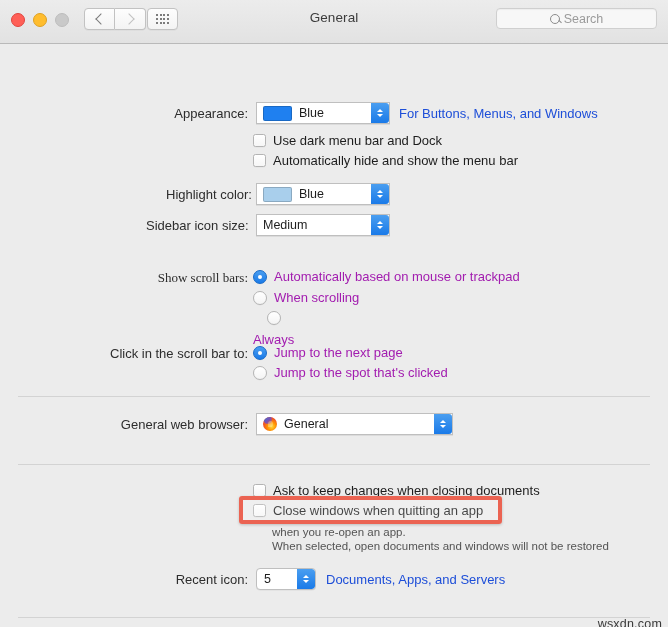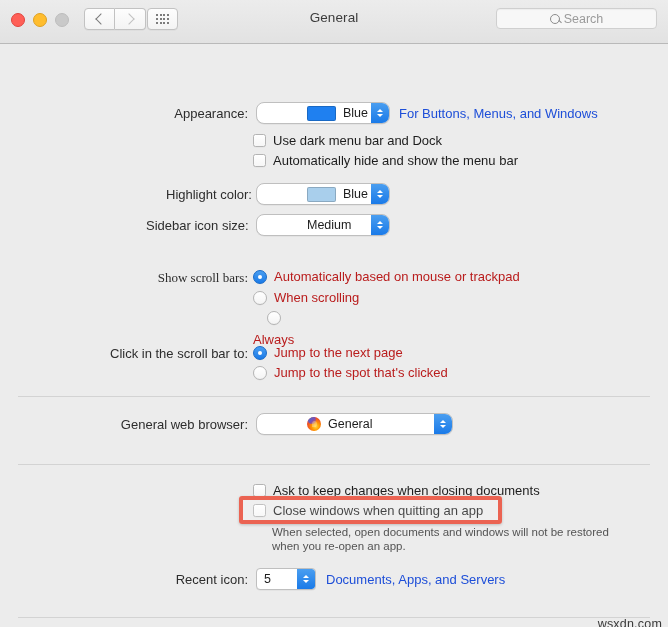--- a/index.html
+++ b/index.html
@@ -162,26 +162,25 @@
     line-height: 14px;
   }
 
   
   .popup {
     display: inline-flex;
     align-items: center;
     height: 22px;
     background: #ffffff;
     border: 1px solid #bfbfbf;
-    border-radius: 8px;
+    border-radius: 0;
     box-sizing: border-box;
     position: relative;
     box-shadow: 0 0.5px 0.5px rgba(0,0,0,0.07);
     overflow: hidden;
-    padding-left: 44px;
   }
   .popup .inner {
     display: flex;
     align-items: center;
     gap: 7px;
     padding-left: 6px;
     flex: 1;
     overflow: hidden;
   }
   .popup .txt { font-size: 12.5px; color: #1d1d1d; white-space: nowrap; }
@@ -263,21 +262,21 @@
     border-color: #1569c8;
   }
   .rd.sel::after {
     content: "";
     position: absolute;
     left: 4px; top: 4px;
     width: 4px; height: 4px;
     border-radius: 50%;
     background: #fff;
   }
-  .rdl { font-size: 13px; color: #b91c1c; white-space: nowrap; }
+  .rdl { font-size: 13px; color: #a21caf; white-space: nowrap; }
 
   
   .divider {
     position: absolute;
     left: 18px;
     width: 632px;
     height: 1px;
     background: #d3d3d3;
   }
 
@@ -478,22 +477,22 @@
   </div>
 
   <div class="row cbrow" style="left:253px; top:459px;">
     <span class="cb"></span>
     <span class="cbl">Close windows when quitting an app</span>
   </div>
 
   <div class="redbox" style="left:239px; top:452px; width:263px; height:28px;"></div>
 
   <div class="row" style="left:272px; top:481px; display:block;">
+    <div class="desc">when you re-open an app.</div>
     <div class="desc">When selected, open documents and windows will not be restored</div>
-    <div class="desc">when you re-open an app.</div>
   </div>
 
   <div class="row" style="left:162px; top:524px;">
     <span class="lbl" style="width:86px;">Recent icon:</span>
     <span class="stepper" style="width:60px; margin-left:8px;">
       <span class="val">5</span>
       <span class="arrows">
         <span class="arr up"></span>
         <span class="arr down"></span>
       </span>

